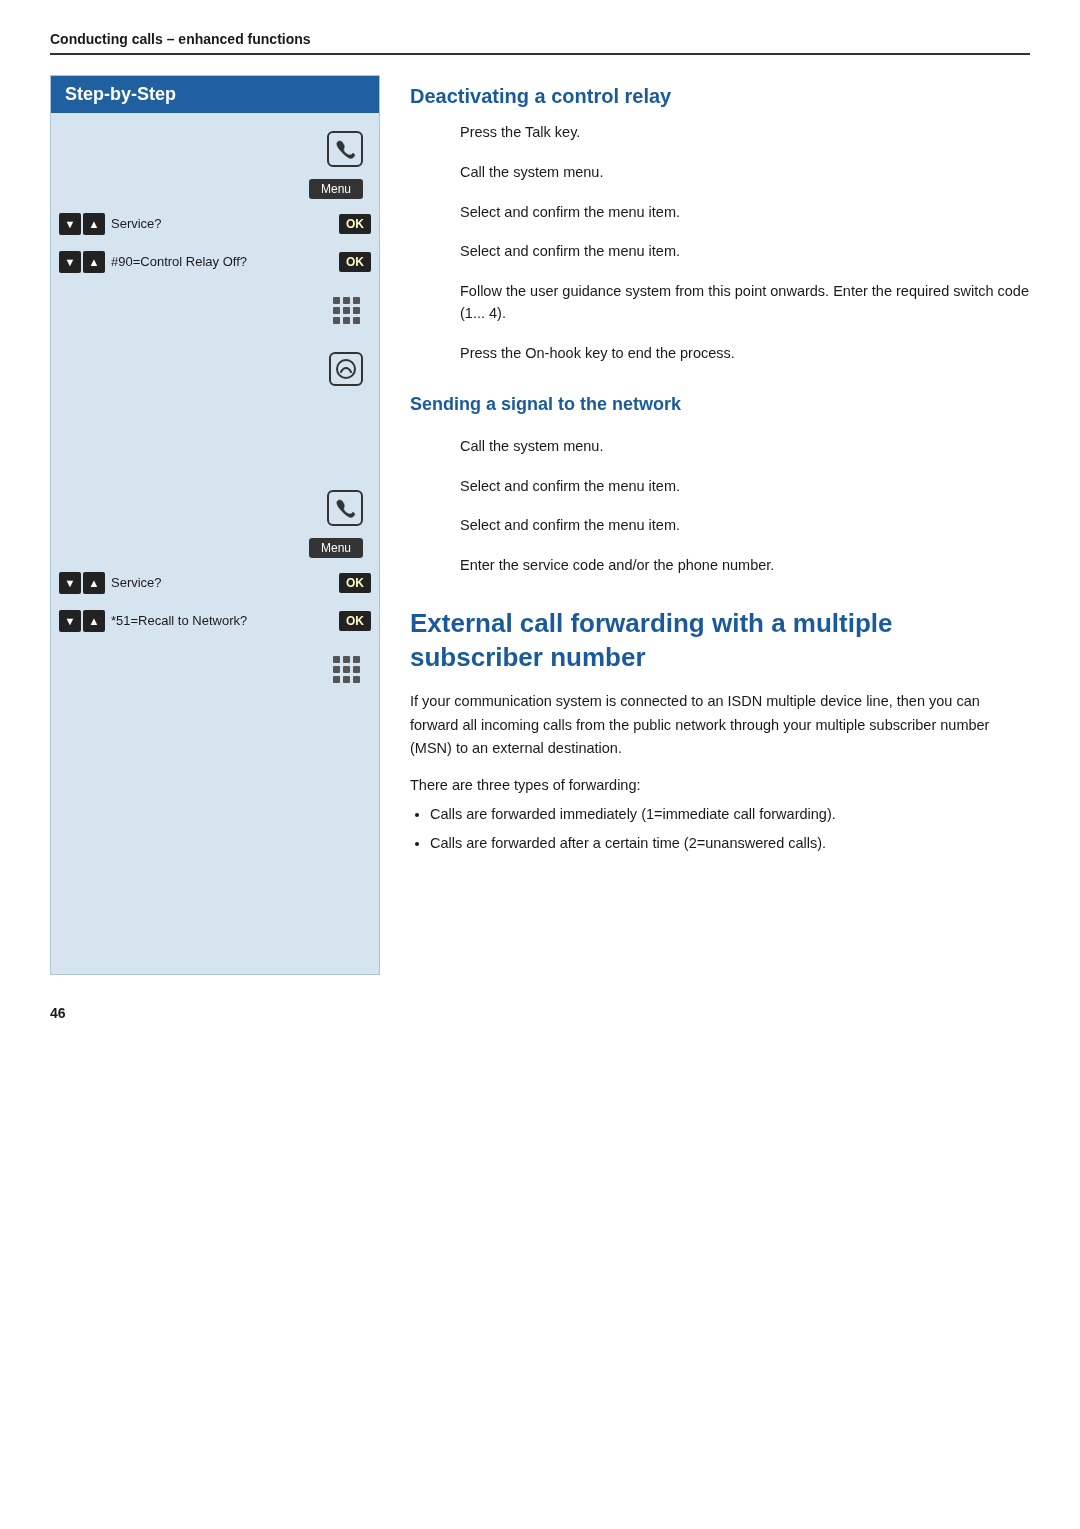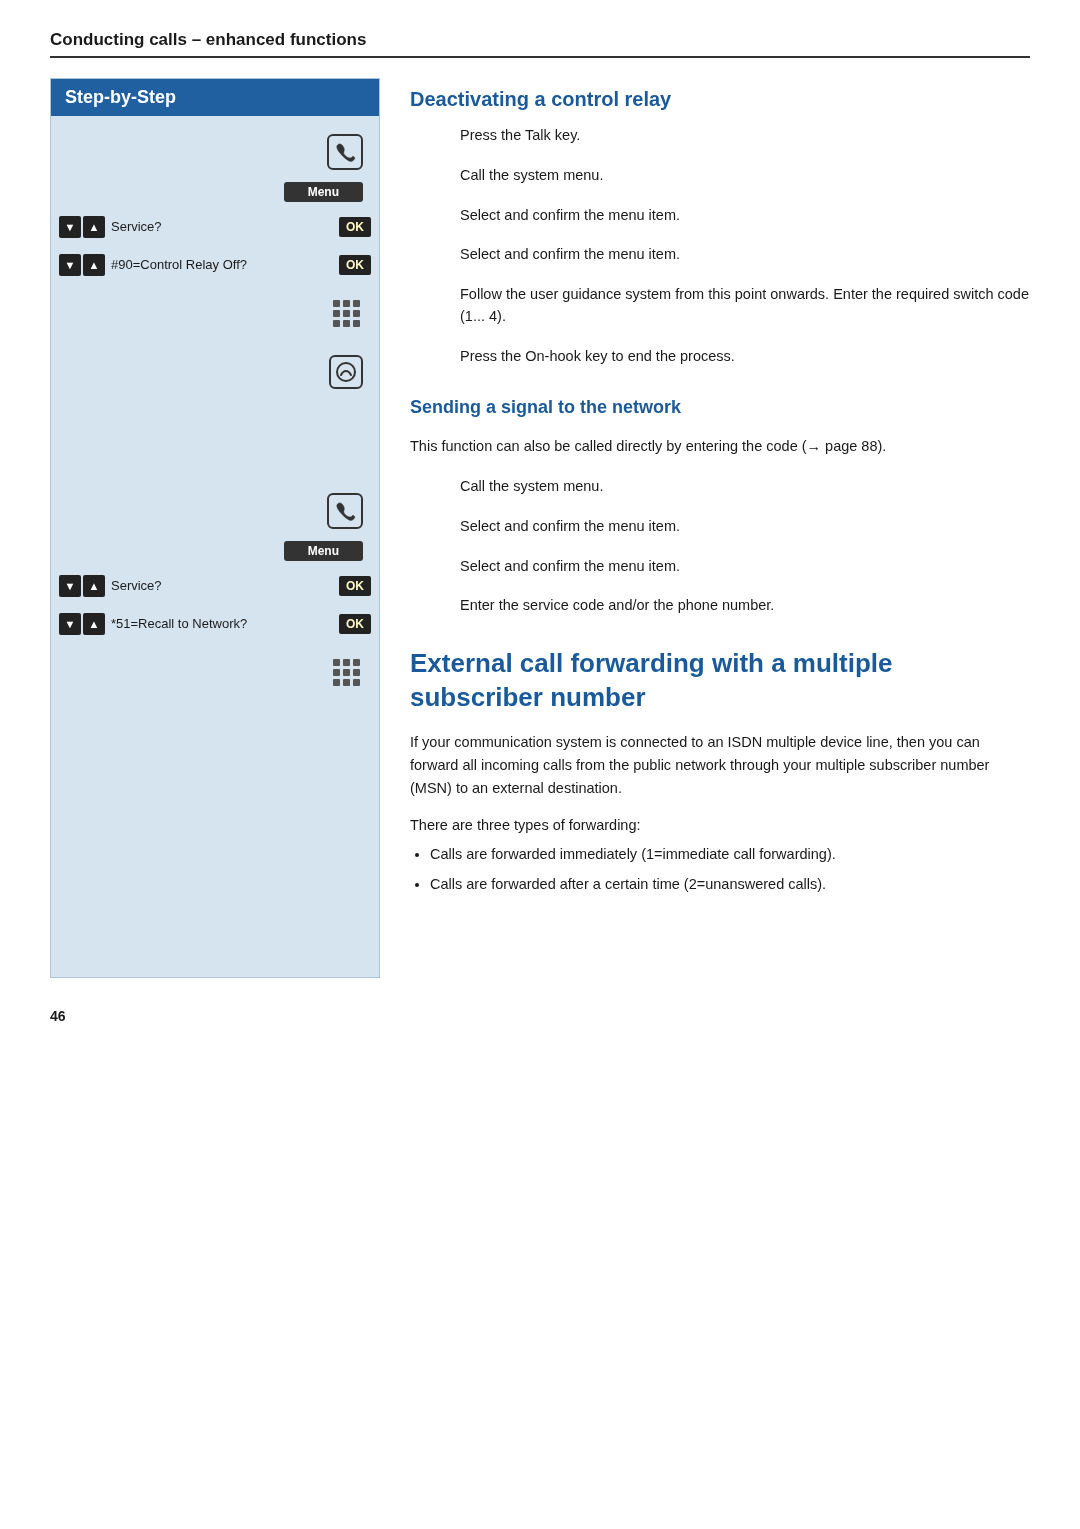--- a/index.html
+++ b/index.html
@@ -15,21 +15,21 @@
     }
 
     .page-header {
       border-bottom: 2px solid #333;
       padding-bottom: 6px;
       margin-bottom: 20px;
     }
 
     .page-header-text {
       font-weight: bold;
-      font-size: 17px;
+      font-size: 14px;
     }
 
     .main-layout {
       display: flex;
       gap: 0;
     }
 
     .left-panel {
       width: 330px;
       flex-shrink: 0;
@@ -89,22 +89,22 @@
       align-items: center;
       justify-content: center;
       font-size: 18px;
     }
 
     
     .menu-btn {
       background: #333;
       color: white;
       font-size: 12px;
-      font-weight: bold;
-      padding: 3px 24px;
+      font-weight: normal;
+      padding: 3px 12px;
       border-radius: 3px;
       display: inline-block;
     }
 
     
     .left-step-row {
       display: flex;
       align-items: center;
       margin-bottom: 8px;
       padding: 4px 8px;
@@ -359,21 +359,20 @@
       <div class="step-text">Follow the user guidance system from this point onwards. Enter the required switch code (1... 4).</div>
     </div>
 
     <div class="step-row">
       <div style="min-width:40px;"></div>
       <div class="step-text">Press the On-hook key to end the process.</div>
     </div>
 
     <div class="h2-heading">Sending a signal to the network</div>
 
-    <p class="body-text">This function can also be called directly by entering the code (→ page 88).</p>
 
 
     <div class="step-row">
       <div style="min-width:40px;"></div>
       <div class="step-text">Call the system menu.</div>
     </div>
 
     <div class="step-row">
       <div style="min-width:40px;"></div>
       <div class="step-text">Select and confirm the menu item.</div>

